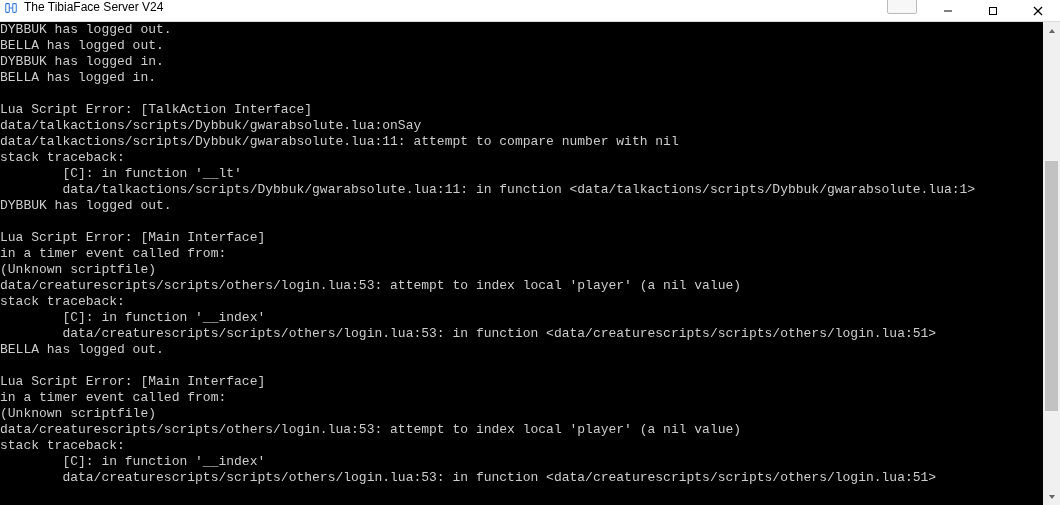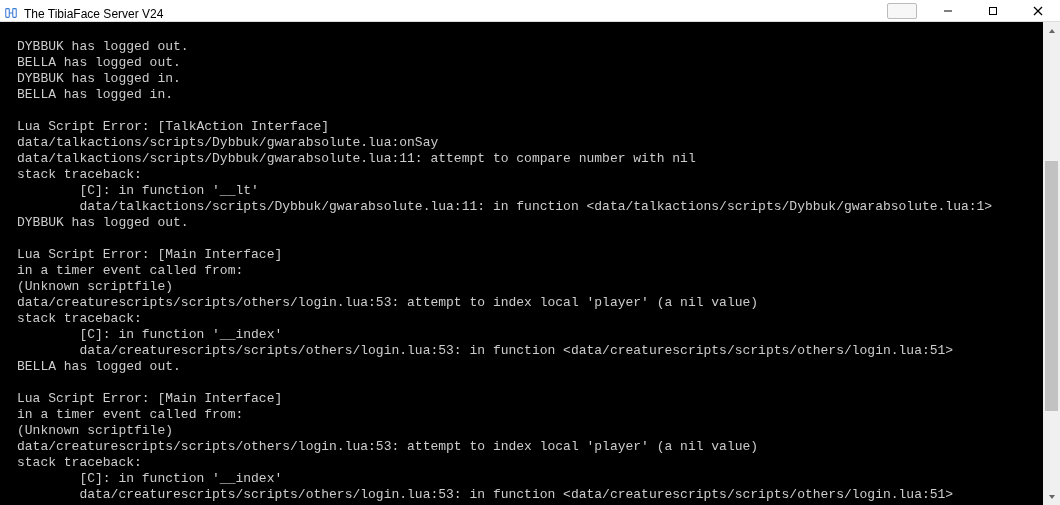--- a/index.html
+++ b/index.html
@@ -1,20 +1,20 @@
 <!DOCTYPE html>
 <html><head>
 <meta charset="utf-8">
 <style>
   * { margin: 0; padding: 0; box-sizing: border-box; }
   html, body { width: 1060px; height: 505px; overflow: hidden; font-family: "Segoe UI", Tahoma, sans-serif; background: #fff; }
   .titlebar {
     height: 22px;
     display: flex;
-    align-items: flex-end;
+    align-items: flex-start;
     background: #fff;
     border-bottom: 1px solid #ddd;
     font-size: 12px;
     color: #000;
     user-select: none;
   }
   .titlebar .app-icon {
     width: 16px; height: 16px; margin: 0 5px 0 3px;
     display: flex; align-items: center; justify-content: center;
   }
@@ -47,21 +47,21 @@
     left: 0; top: 0;
     width: 1043px;
     height: 483px;
     background: #000;
     color: #ccc;
     font-family: Consolas, "Courier New", monospace;
     font-size: 13px;
     line-height: 16px;
     white-space: pre;
     overflow: hidden;
-    padding: 17px;
+    padding: 0;
   }
   .scrollbar {
     position: absolute;
     right: 0; top: 0;
     width: 17px; height: 483px;
     background: #f0f0f0;
     display: flex; flex-direction: column;
   }
   .sb-btn {
     width: 17px; height: 17px;

